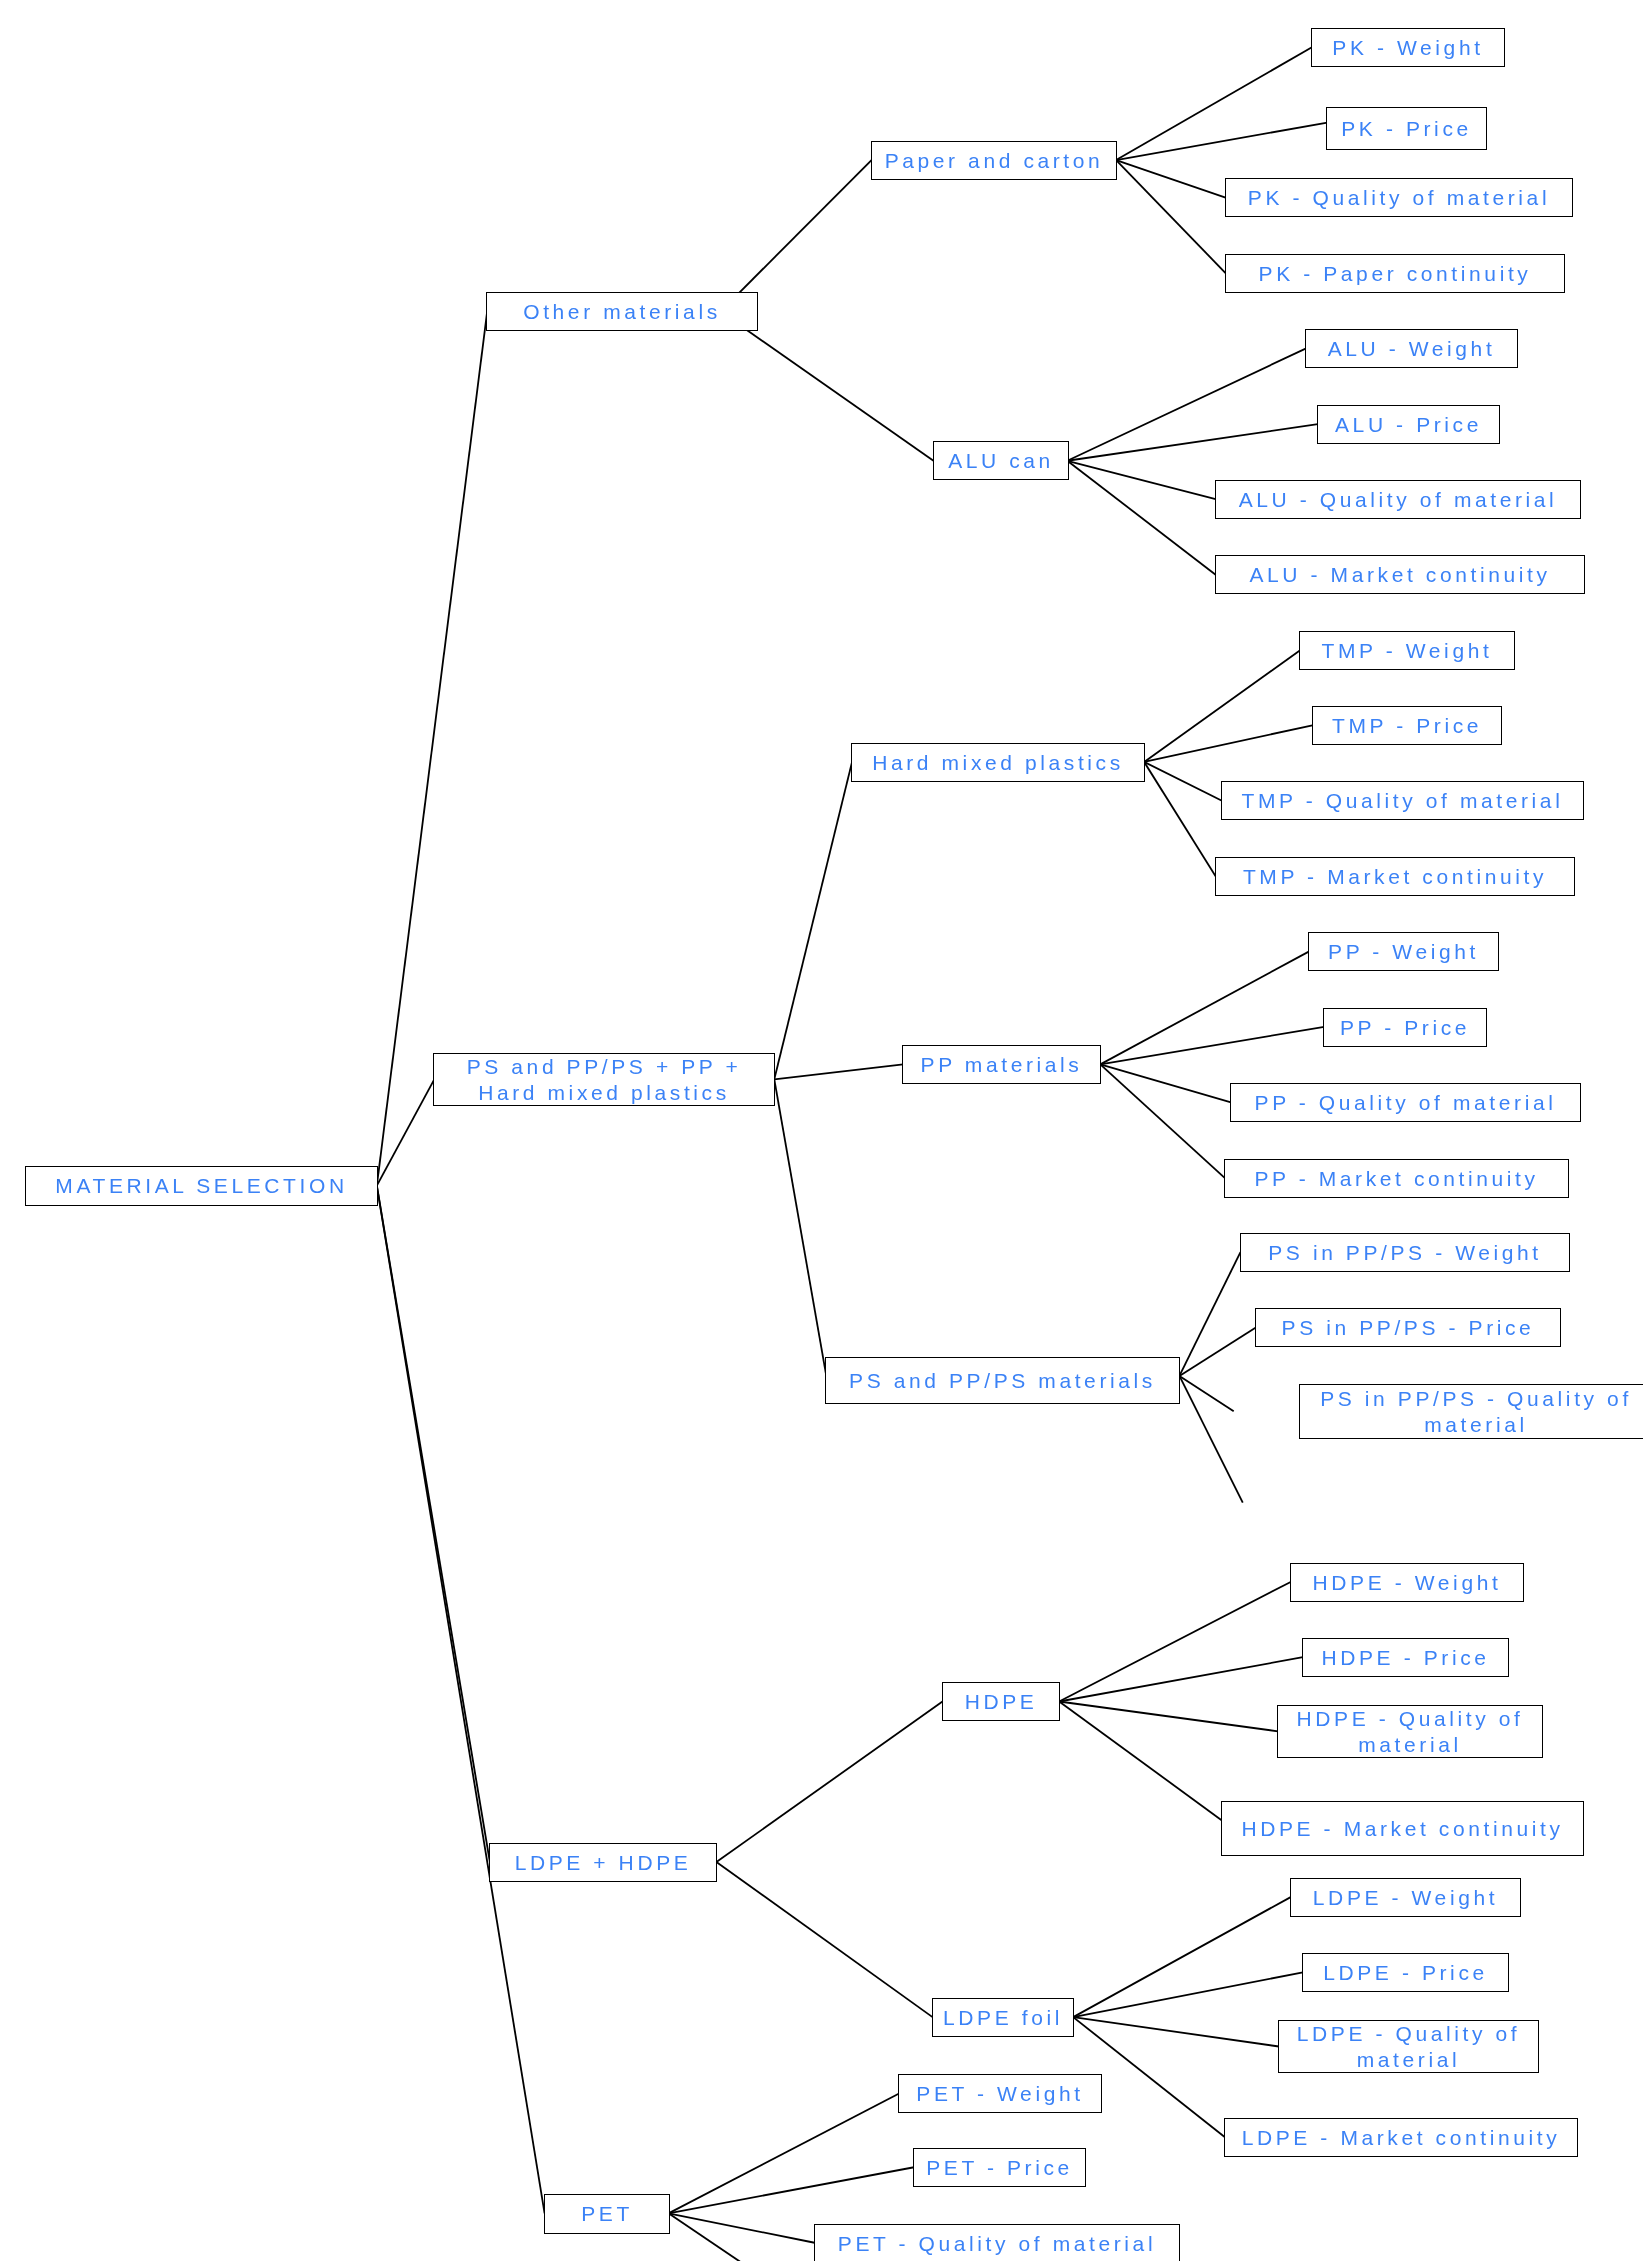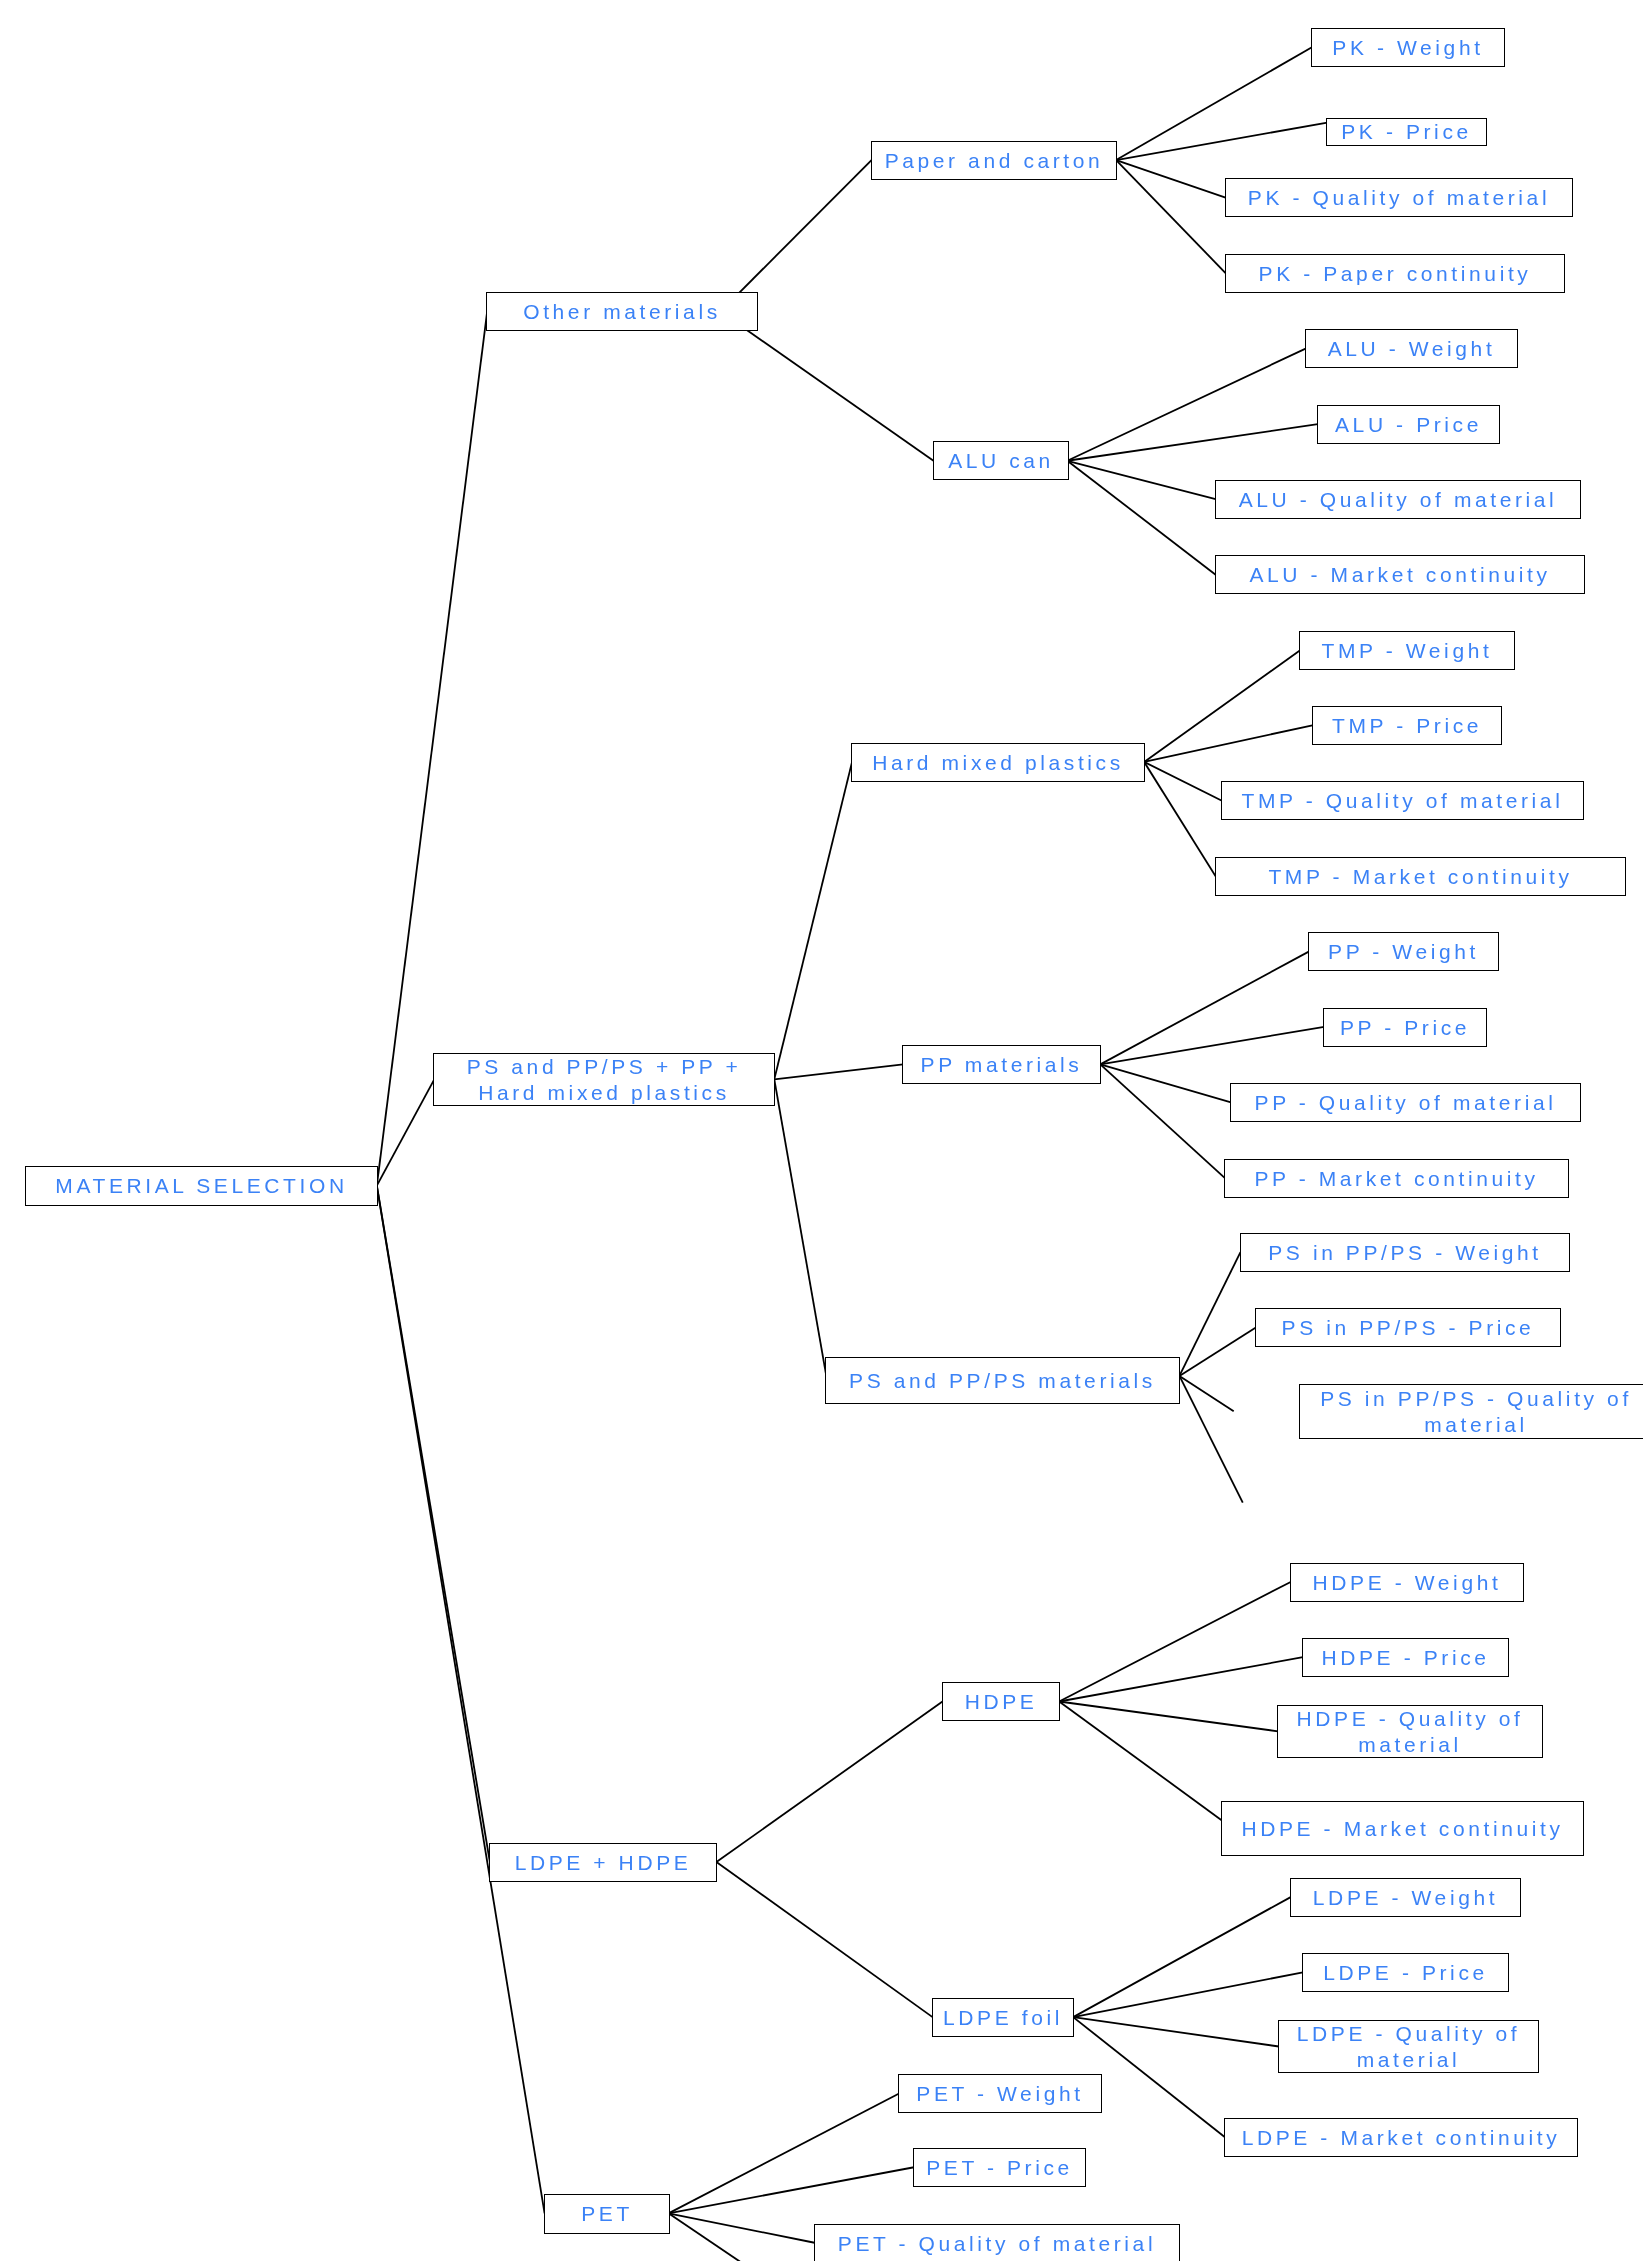--- a/index.html
+++ b/index.html
@@ -94,33 +94,33 @@
 
   <div class="node" id="n_paper" style="left:871px;top:141px;width:246px;height:39px">Paper and carton</div>
   <div class="node" id="n_alucan" style="left:933px;top:441px;width:136px;height:39px">ALU can</div>
   <div class="node" id="n_hmp" style="left:851px;top:743px;width:294px;height:39px">Hard mixed plastics</div>
   <div class="node" id="n_ppm" style="left:902px;top:1045px;width:199px;height:39px">PP materials</div>
   <div class="node" id="n_psm" style="left:825px;top:1357px;width:355px;height:47px">PS and PP/PS materials</div>
   <div class="node" id="n_hdpe" style="left:942px;top:1682px;width:118px;height:39px">HDPE</div>
   <div class="node" id="n_ldpefoil" style="left:932px;top:1998px;width:142px;height:39px">LDPE foil</div>
 
   <div class="node" style="left:1311px;top:28px;width:194px;height:39px">PK - Weight</div>
-  <div class="node" style="left:1326px;top:118px;width:161px;height:28px">PK - Price</div>
+  <div class="node" style="left:1326px;top:107px;width:161px;height:43px">PK - Price</div>
   <div class="node" style="left:1225px;top:178px;width:348px;height:39px">PK - Quality of material</div>
   <div class="node" style="left:1225px;top:254px;width:340px;height:39px">PK - Paper continuity</div>
 
   <div class="node" style="left:1305px;top:329px;width:213px;height:39px">ALU - Weight</div>
   <div class="node" style="left:1317px;top:405px;width:183px;height:39px">ALU - Price</div>
   <div class="node" style="left:1215px;top:480px;width:366px;height:39px">ALU - Quality of material</div>
   <div class="node" style="left:1215px;top:555px;width:370px;height:39px">ALU - Market continuity</div>
 
   <div class="node" style="left:1299px;top:631px;width:216px;height:39px">TMP - Weight</div>
   <div class="node" style="left:1312px;top:706px;width:190px;height:39px">TMP - Price</div>
   <div class="node" style="left:1221px;top:781px;width:363px;height:39px">TMP - Quality of material</div>
-  <div class="node" style="left:1215px;top:857px;width:411px;height:39px">TMP - Market continuity</div>
+  <div class="node" style="left:1215px;top:857px;width:360px;height:39px">TMP - Market continuity</div>
 
   <div class="node" style="left:1308px;top:932px;width:191px;height:39px">PP - Weight</div>
   <div class="node" style="left:1323px;top:1008px;width:164px;height:39px">PP - Price</div>
   <div class="node" style="left:1230px;top:1083px;width:351px;height:39px">PP - Quality of material</div>
   <div class="node" style="left:1224px;top:1159px;width:345px;height:39px">PP - Market continuity</div>
 
   <div class="node" style="left:1240px;top:1233px;width:330px;height:39px">PS in PP/PS - Weight</div>
   <div class="node" style="left:1255px;top:1308px;width:306px;height:39px">PS in PP/PS - Price</div>
   <div class="node" style="left:1299px;top:1384px;width:354px;height:55px">PS in PP/PS - Quality of
 material</div>

